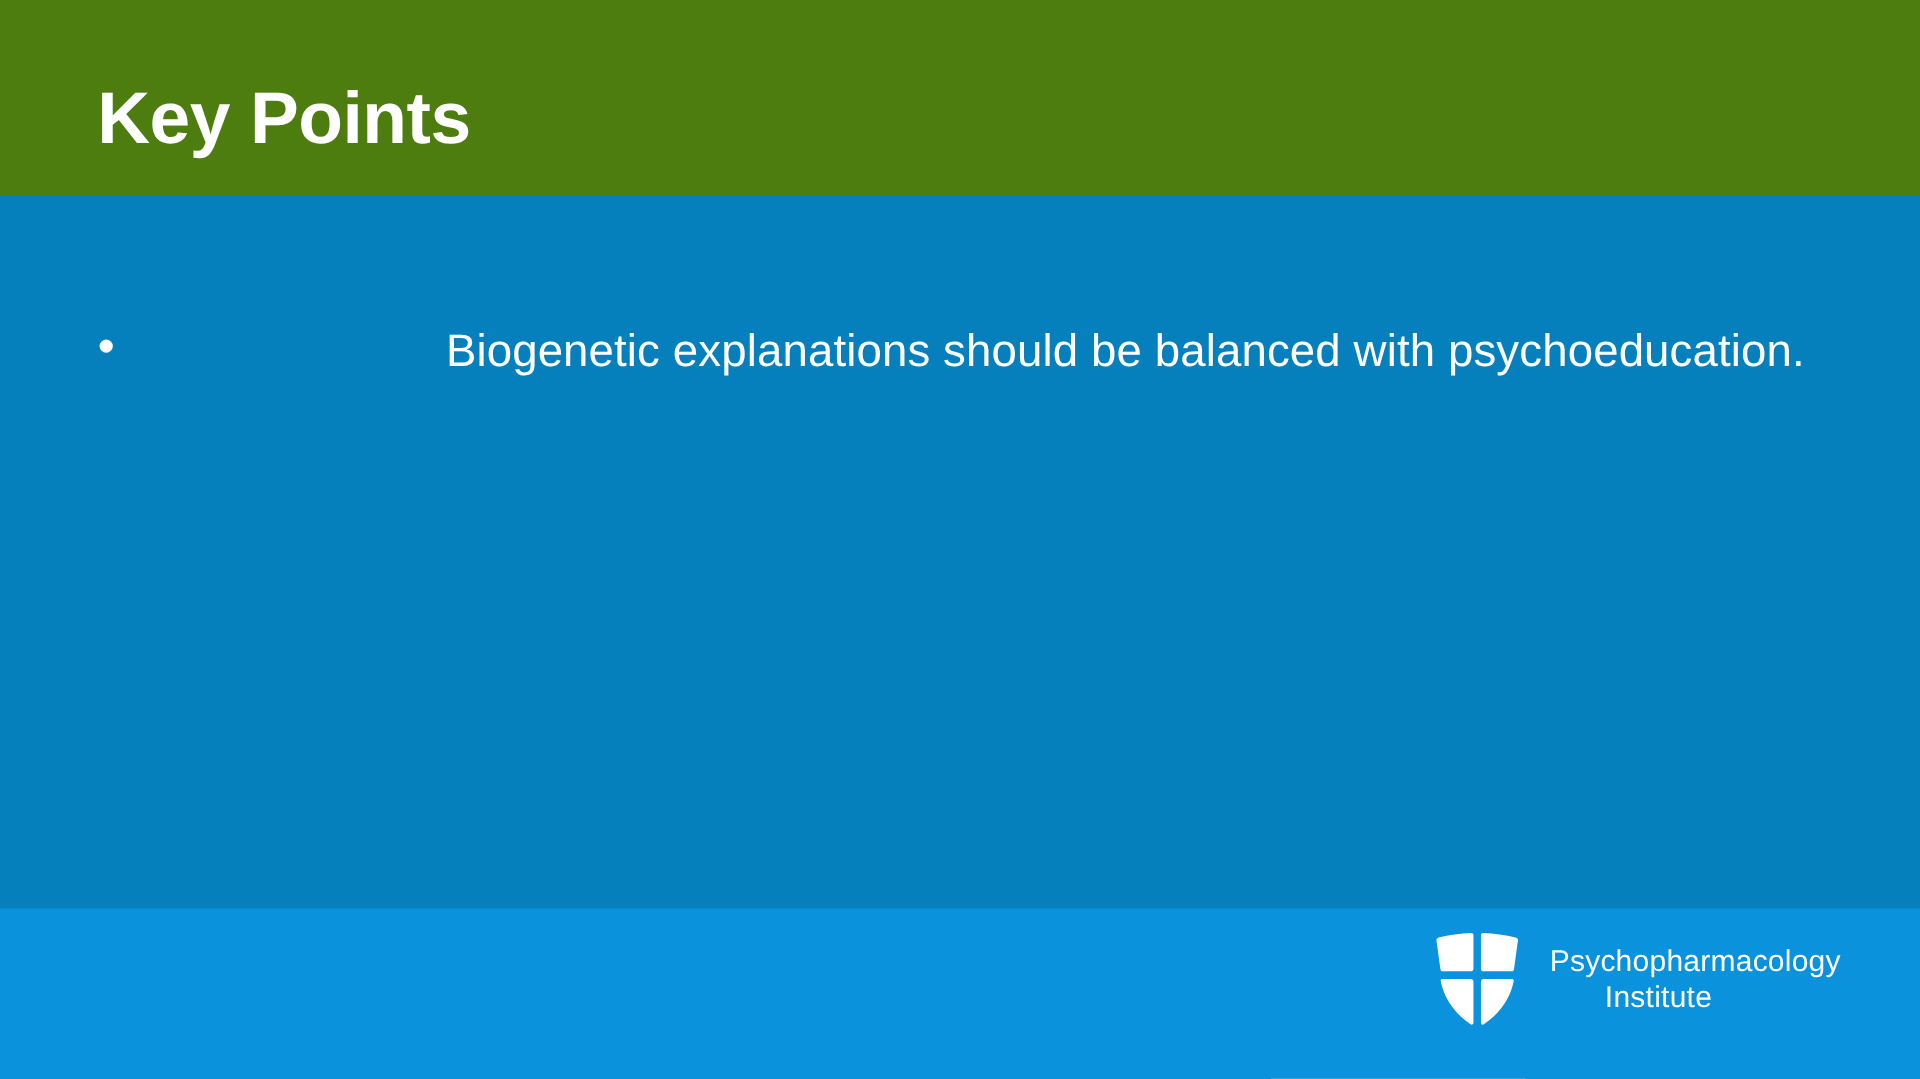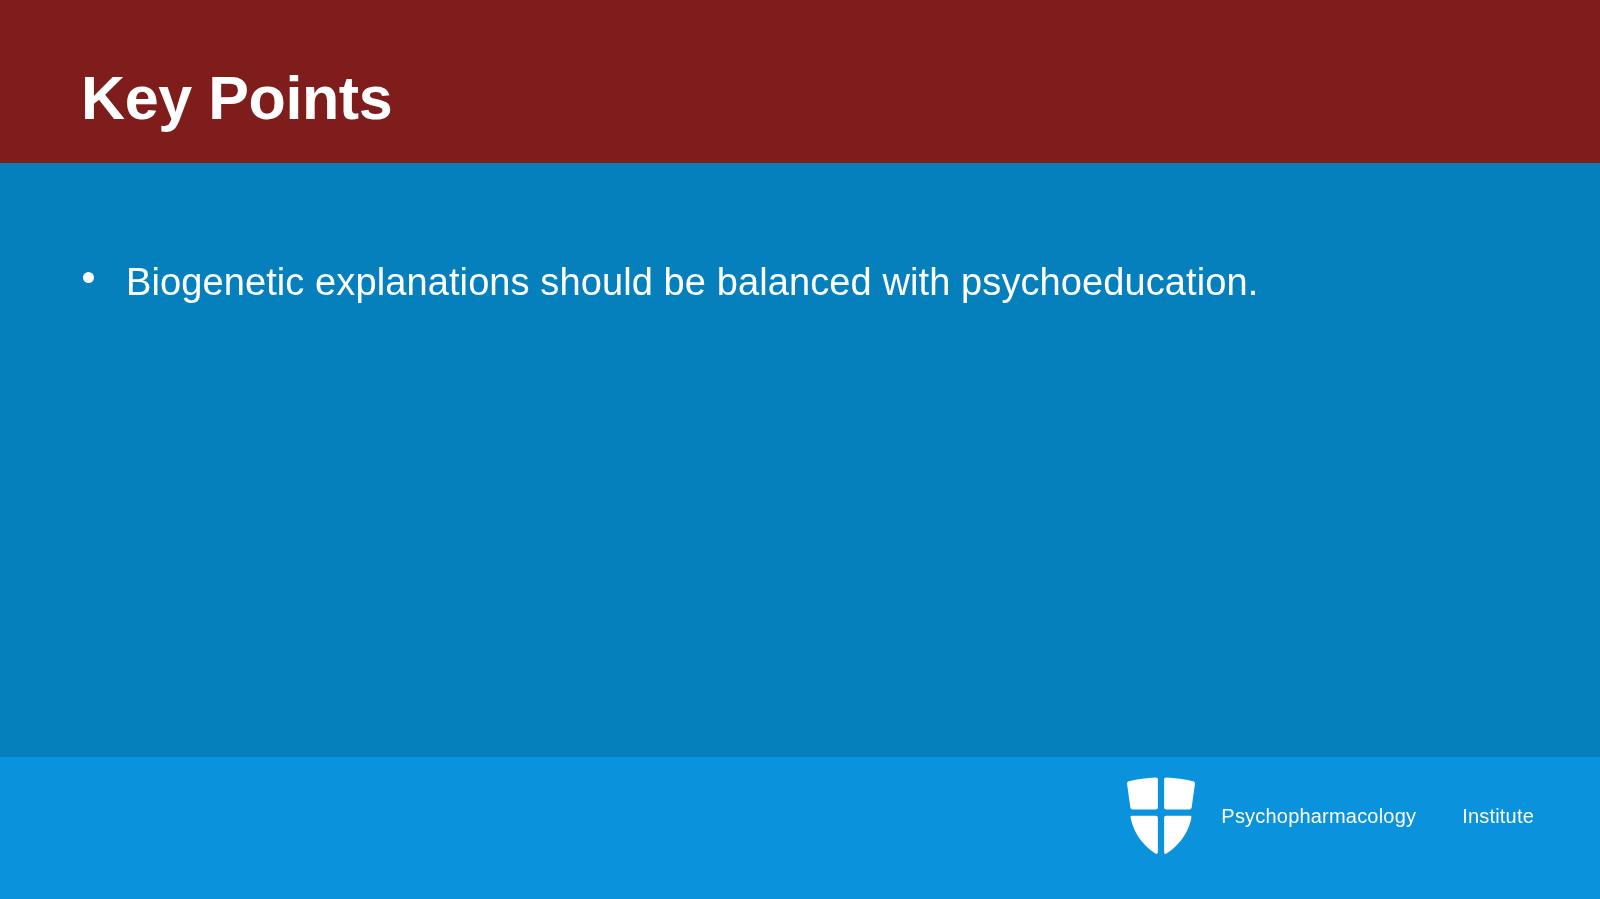--- a/index.html
+++ b/index.html
@@ -19,21 +19,21 @@
     background: #0580bd;
   }
 
   
   .slide-header {
     position: absolute;
     left: 0;
     top: 0;
     width: 1600px;
     height: 163px;
-    background: #7f1d1d;
+    background: #4d7c0f;
   }
 
   .slide-title {
     position: absolute;
     left: 81px;
     top: 68px;
     margin: 0;
     font-family: "Liberation Sans", sans-serif;
     font-size: 61px;
     font-weight: 700;
@@ -49,25 +49,26 @@
     left: 0;
     top: 163px;
     width: 1600px;
     height: 594px;
     background: #0580bd;
   }
 
   .bullet-list {
     position: absolute;
     left: 0;
-    top: 1px;
+    top: 12px;
     width: 1564px;
     margin: 0;
     padding: 0;
     list-style: none;
+    text-align: right;
   }
 
   .bullet-item {
     position: relative;
     margin: 0;
     padding: 0 60px 0 126px;
     min-height: 50px;
   }
 
   .bullet-item.first {
@@ -116,25 +117,26 @@
 
   .brand-shield {
     width: 76px;
     height: 82px;
     display: block;
     flex: 0 0 auto;
   }
 
   .brand-wordmark {
     display: flex;
+    flex-direction: column;
     justify-content: center;
     color: #ffffff;
     font-family: "Liberation Sans", sans-serif;
     font-weight: 400;
-    font-size: 20px;
+    font-size: 25px;
     line-height: 1.22;
     letter-spacing: 0.2px;
     white-space: nowrap;
   }
 
   .brand-line-1 { display: block; }
   .brand-line-2 { display: block; margin-left: 46px; }
 </style>
 </head>
 <body>

